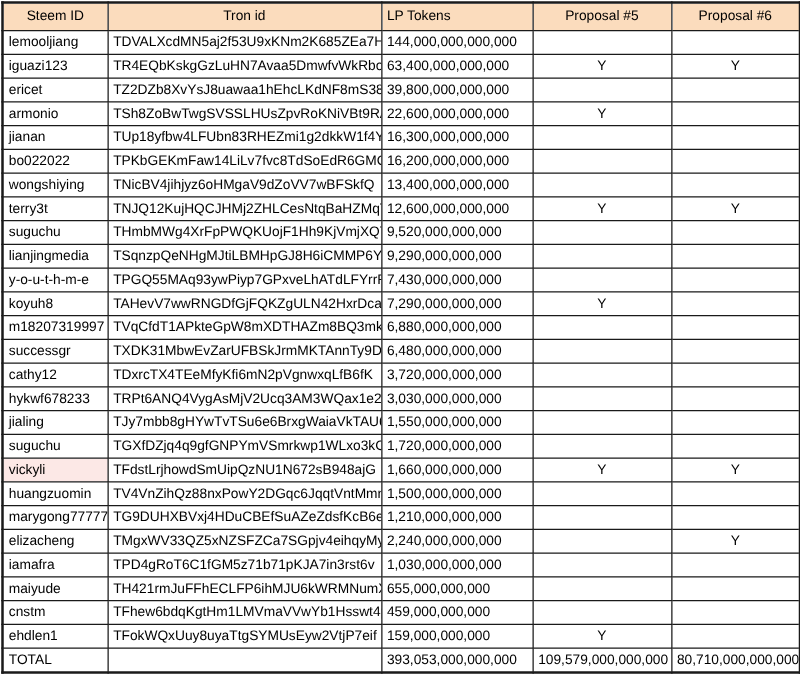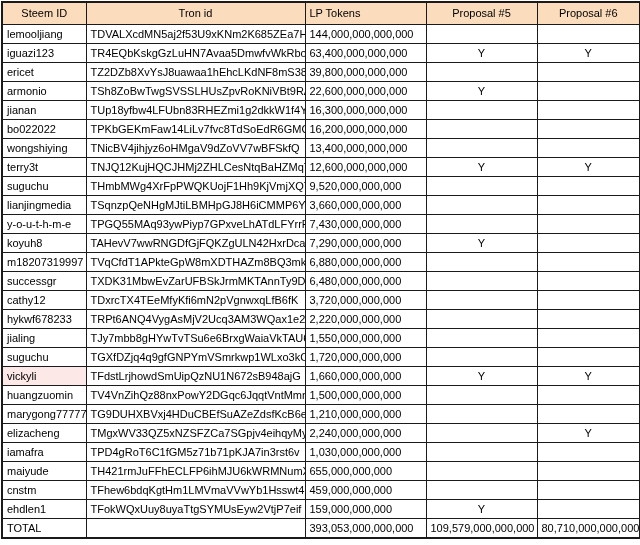--- a/index.html
+++ b/index.html
@@ -127,21 +127,21 @@
         <tr>
     <td class="al-l">suguchu</td>
     <td class="al-l">THmbMWg4XrFpPWQKUojF1Hh9KjVmjXQTNX</td>
     <td class="al-l">9,520,000,000,000</td>
     <td class="al-c"></td>
     <td class="al-c"></td>
   </tr>
         <tr>
     <td class="al-l">lianjingmedia</td>
     <td class="al-l">TSqnzpQeNHgMJtiLBMHpGJ8H6iCMMP6YQu</td>
-    <td class="al-l">3,660,000,000,000</td>
+    <td class="al-l">9,290,000,000,000</td>
     <td class="al-c"></td>
     <td class="al-c"></td>
   </tr>
         <tr>
     <td class="al-l">y-o-u-t-h-m-e</td>
     <td class="al-l">TPGQ55MAq93ywPiyp7GPxveLhATdLFYrrR</td>
     <td class="al-l">7,430,000,000,000</td>
     <td class="al-c"></td>
     <td class="al-c"></td>
   </tr>
@@ -169,21 +169,21 @@
         <tr>
     <td class="al-l">cathy12</td>
     <td class="al-l">TDxrcTX4TEeMfyKfi6mN2pVgnwxqLfB6fK</td>
     <td class="al-l">3,720,000,000,000</td>
     <td class="al-c"></td>
     <td class="al-c"></td>
   </tr>
         <tr>
     <td class="al-l">hykwf678233</td>
     <td class="al-l">TRPt6ANQ4VygAsMjV2Ucq3AM3WQax1e2fv</td>
-    <td class="al-l">2,220,000,000,000</td>
+    <td class="al-l">3,030,000,000,000</td>
     <td class="al-c"></td>
     <td class="al-c"></td>
   </tr>
         <tr>
     <td class="al-l">jialing</td>
     <td class="al-l">TJy7mbb8gHYwTvTSu6e6BrxgWaiaVkTAU6</td>
     <td class="al-l">1,550,000,000,000</td>
     <td class="al-c"></td>
     <td class="al-c"></td>
   </tr>

